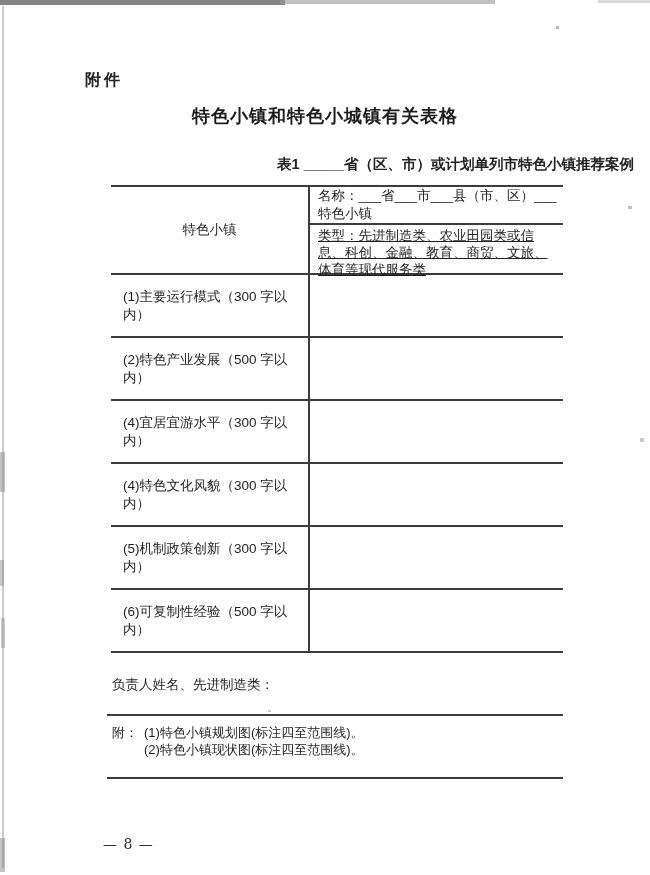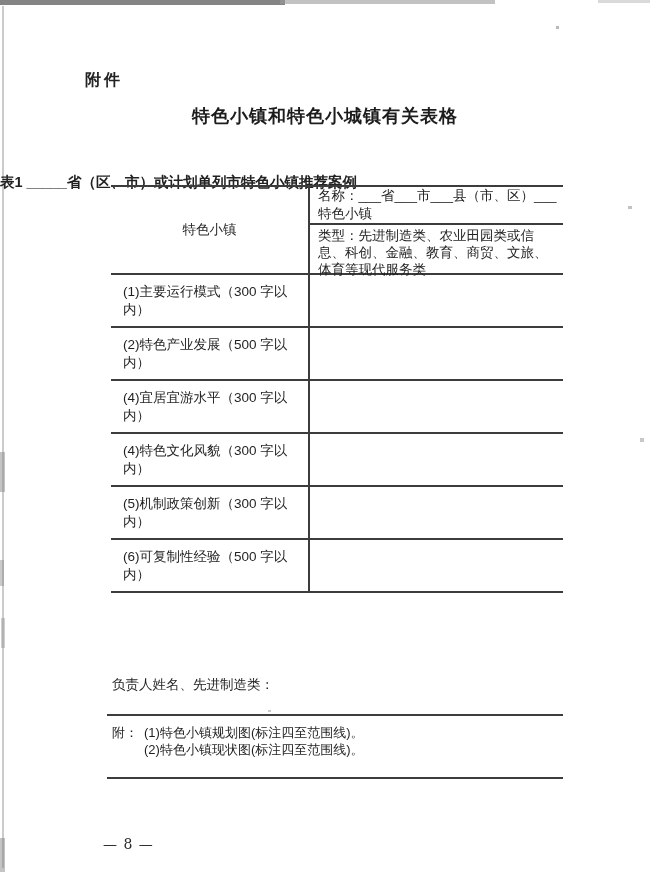--- a/index.html
+++ b/index.html
@@ -36,47 +36,47 @@
     position: absolute; left: 85px; top: 70px;
     font-size: 16px; font-weight: bold; letter-spacing: 3px; color: #222;
   }
   .doc-title {
     position: absolute; left: 0; right: 0; top: 104px;
     text-align: center; font-size: 18px; font-weight: bold;
     letter-spacing: 1px; color: #1c1c1c; font-family: Liberation Serif, serif;
   }
   .table-caption {
     position: absolute; left: 0; right: 16px; top: 155px;
-    text-align: left; font-size: 14.5px; font-weight: bold; color: #222; margin-top: 18px;
+    text-align: right; font-size: 14.5px; font-weight: bold; color: #222;
   }
 
   
   .form-table {
     position: absolute; left: 111px; top: 185px; width: 452px;
     border-top: 2px solid #3c3c3c;
     font-size: 13.5px; font-weight: 500; color: #1f1f1f;
   }
   .t-row { display: flex; border-bottom: 2px solid #3c3c3c; }
   .t-row.header-row { height: 88px; }
-  .t-row.data-row { height: 53px; gap: 33px; }
+  .t-row.data-row { height: 63px; gap: 33px; }
   .cell-left {
     width: 199px; flex: 0 0 199px;
     border-right: 2px solid #3c3c3c;
     display: flex; align-items: center;
   }
   .cell-left.center { justify-content: center; }
   .cell-left.label { padding-left: 12px; }
   .cell-right { flex: 1; display: flex; flex-direction: column; }
   .subrow-name {
     height: 42px; border-bottom: 2px solid #3c3c3c;
     display: flex; align-items: center; padding: 0 6px 0 8px;
   }
   .subrow-type {
     flex: 1; display: flex; align-items: center;
-    padding: 2px 6px 2px 8px; line-height: 17px;
+    padding: 2px 6px 2px 8px; line-height: 17px; text-decoration: underline;
   }
   .blank-cell { flex: 1; }
 
   
   .contact-line {
     position: absolute; left: 112px; top: 676px;
     font-size: 13.5px; font-weight: 500; color: #1f1f1f;
   }
   .rule { position: absolute; left: 107px; width: 456px; height: 2px; background: #3c3c3c; }
   .rule-mid { top: 714px; }

